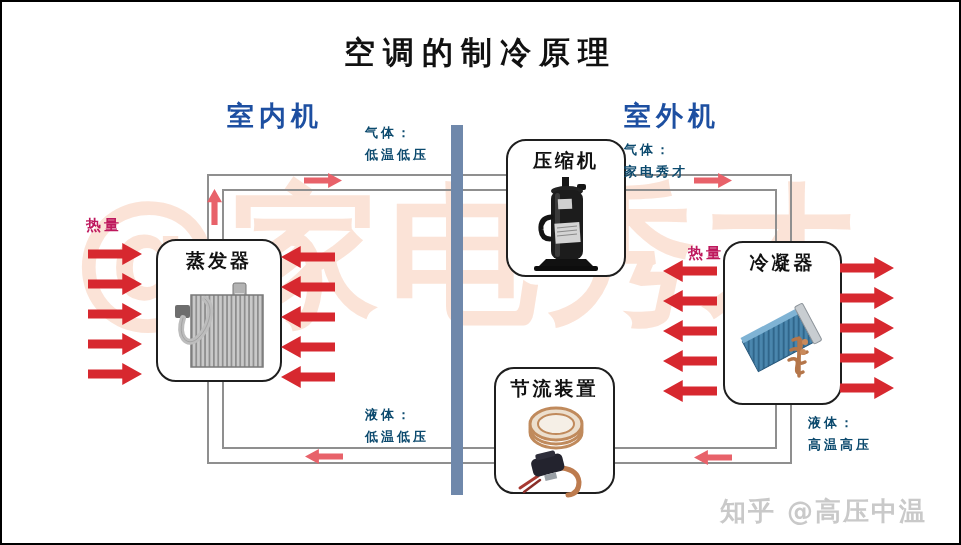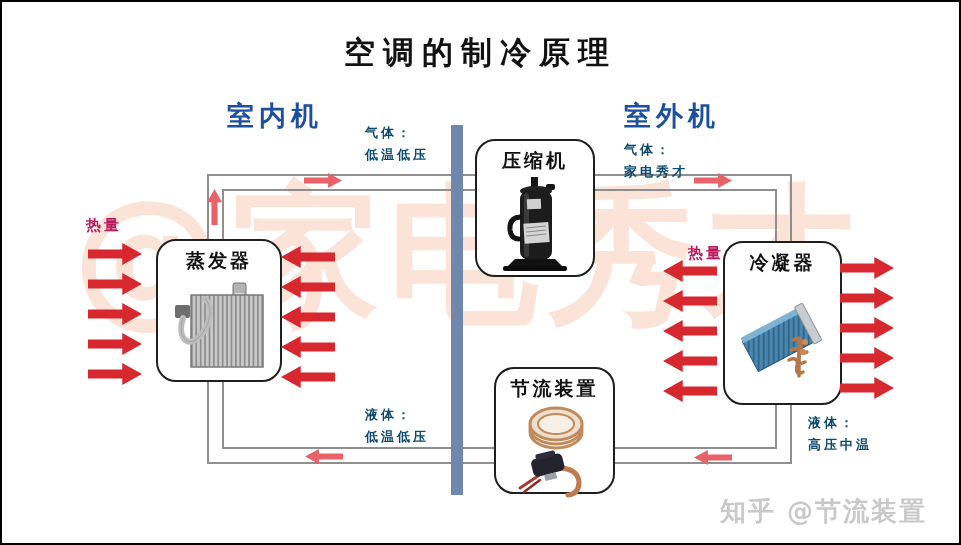--- a/index.html
+++ b/index.html
@@ -65,21 +65,21 @@
   
   .component{
     position:absolute;background:#fff;border:2.5px solid #1f1f1f;border-radius:20px;
     z-index:4;display:flex;flex-direction:column;align-items:center;padding-top:7px;
   }
   .component .comp-label{
     font-size:19px;font-weight:800;color:#111;letter-spacing:3px;white-space:nowrap;
   }
   .component .comp-img{flex:1;display:flex;align-items:center;justify-content:center;width:100%;}
   .component.evaporator{left:154px;top:237px;width:126px;height:143px;}
-  .component.compressor{left:473px;top:137px;width:120px;height:138px;}
+  .component.compressor{left:504px;top:137px;width:120px;height:138px;}
   .component.condenser{left:721px;top:239px;width:119px;height:164px;}
   .component.throttle{left:492px;top:365px;width:121px;height:127px;}
   
   .wm-center{
     position:absolute;left:70px;top:178px;font-size:150px;font-weight:700;
     color:rgba(242,163,122,0.30);letter-spacing:8px;white-space:nowrap;z-index:1;
     line-height:1;
   }
   .wm-corner{
     position:absolute;right:32px;top:492px;font-size:26px;font-weight:600;
@@ -111,21 +111,21 @@
   <div class="state-label tr">
     <div>气体：</div>
     <div>家电秀才</div>
   </div>
   <div class="state-label bl">
     <div>液体：</div>
     <div>低温低压</div>
   </div>
   <div class="state-label br">
     <div>液体：</div>
-    <div>高压中温</div>
+    <div>高温高压</div>
   </div>
 
   <div class="heat-label left">热量</div>
   <div class="heat-label right">热量</div>
 
   <div class="heat-arrows grp-a">
       <svg viewBox="0 0 52 22" preserveAspectRatio="none" width="100%" height="100%">
         <polygon points="0,6.5 33,6.5 33,0 52,11 33,22 33,15.5 0,15.5" fill="#d7282f"></polygon>
       </svg>
       <svg viewBox="0 0 52 22" preserveAspectRatio="none" width="100%" height="100%">
@@ -302,15 +302,15 @@
         <path d="M30 78 L14 90" stroke="#8a2e28" stroke-width="2.5" stroke-linecap="round"></path>
         <g transform="rotate(-14 38 64)">
           <rect x="22" y="54" width="32" height="18" rx="5" fill="#23232e"></rect>
           <rect x="28" y="50" width="20" height="6" rx="2" fill="#2e2e3a"></rect>
           <rect x="32" y="72" width="12" height="6" fill="#9aa0a6"></rect>
         </g>
       </svg>
     </div>
   </div>
 
-  <div class="wm-corner">知乎 @节流装置</div>
+  <div class="wm-corner">知乎 @高压中温</div>
 
 </div>
 
 </body></html>

